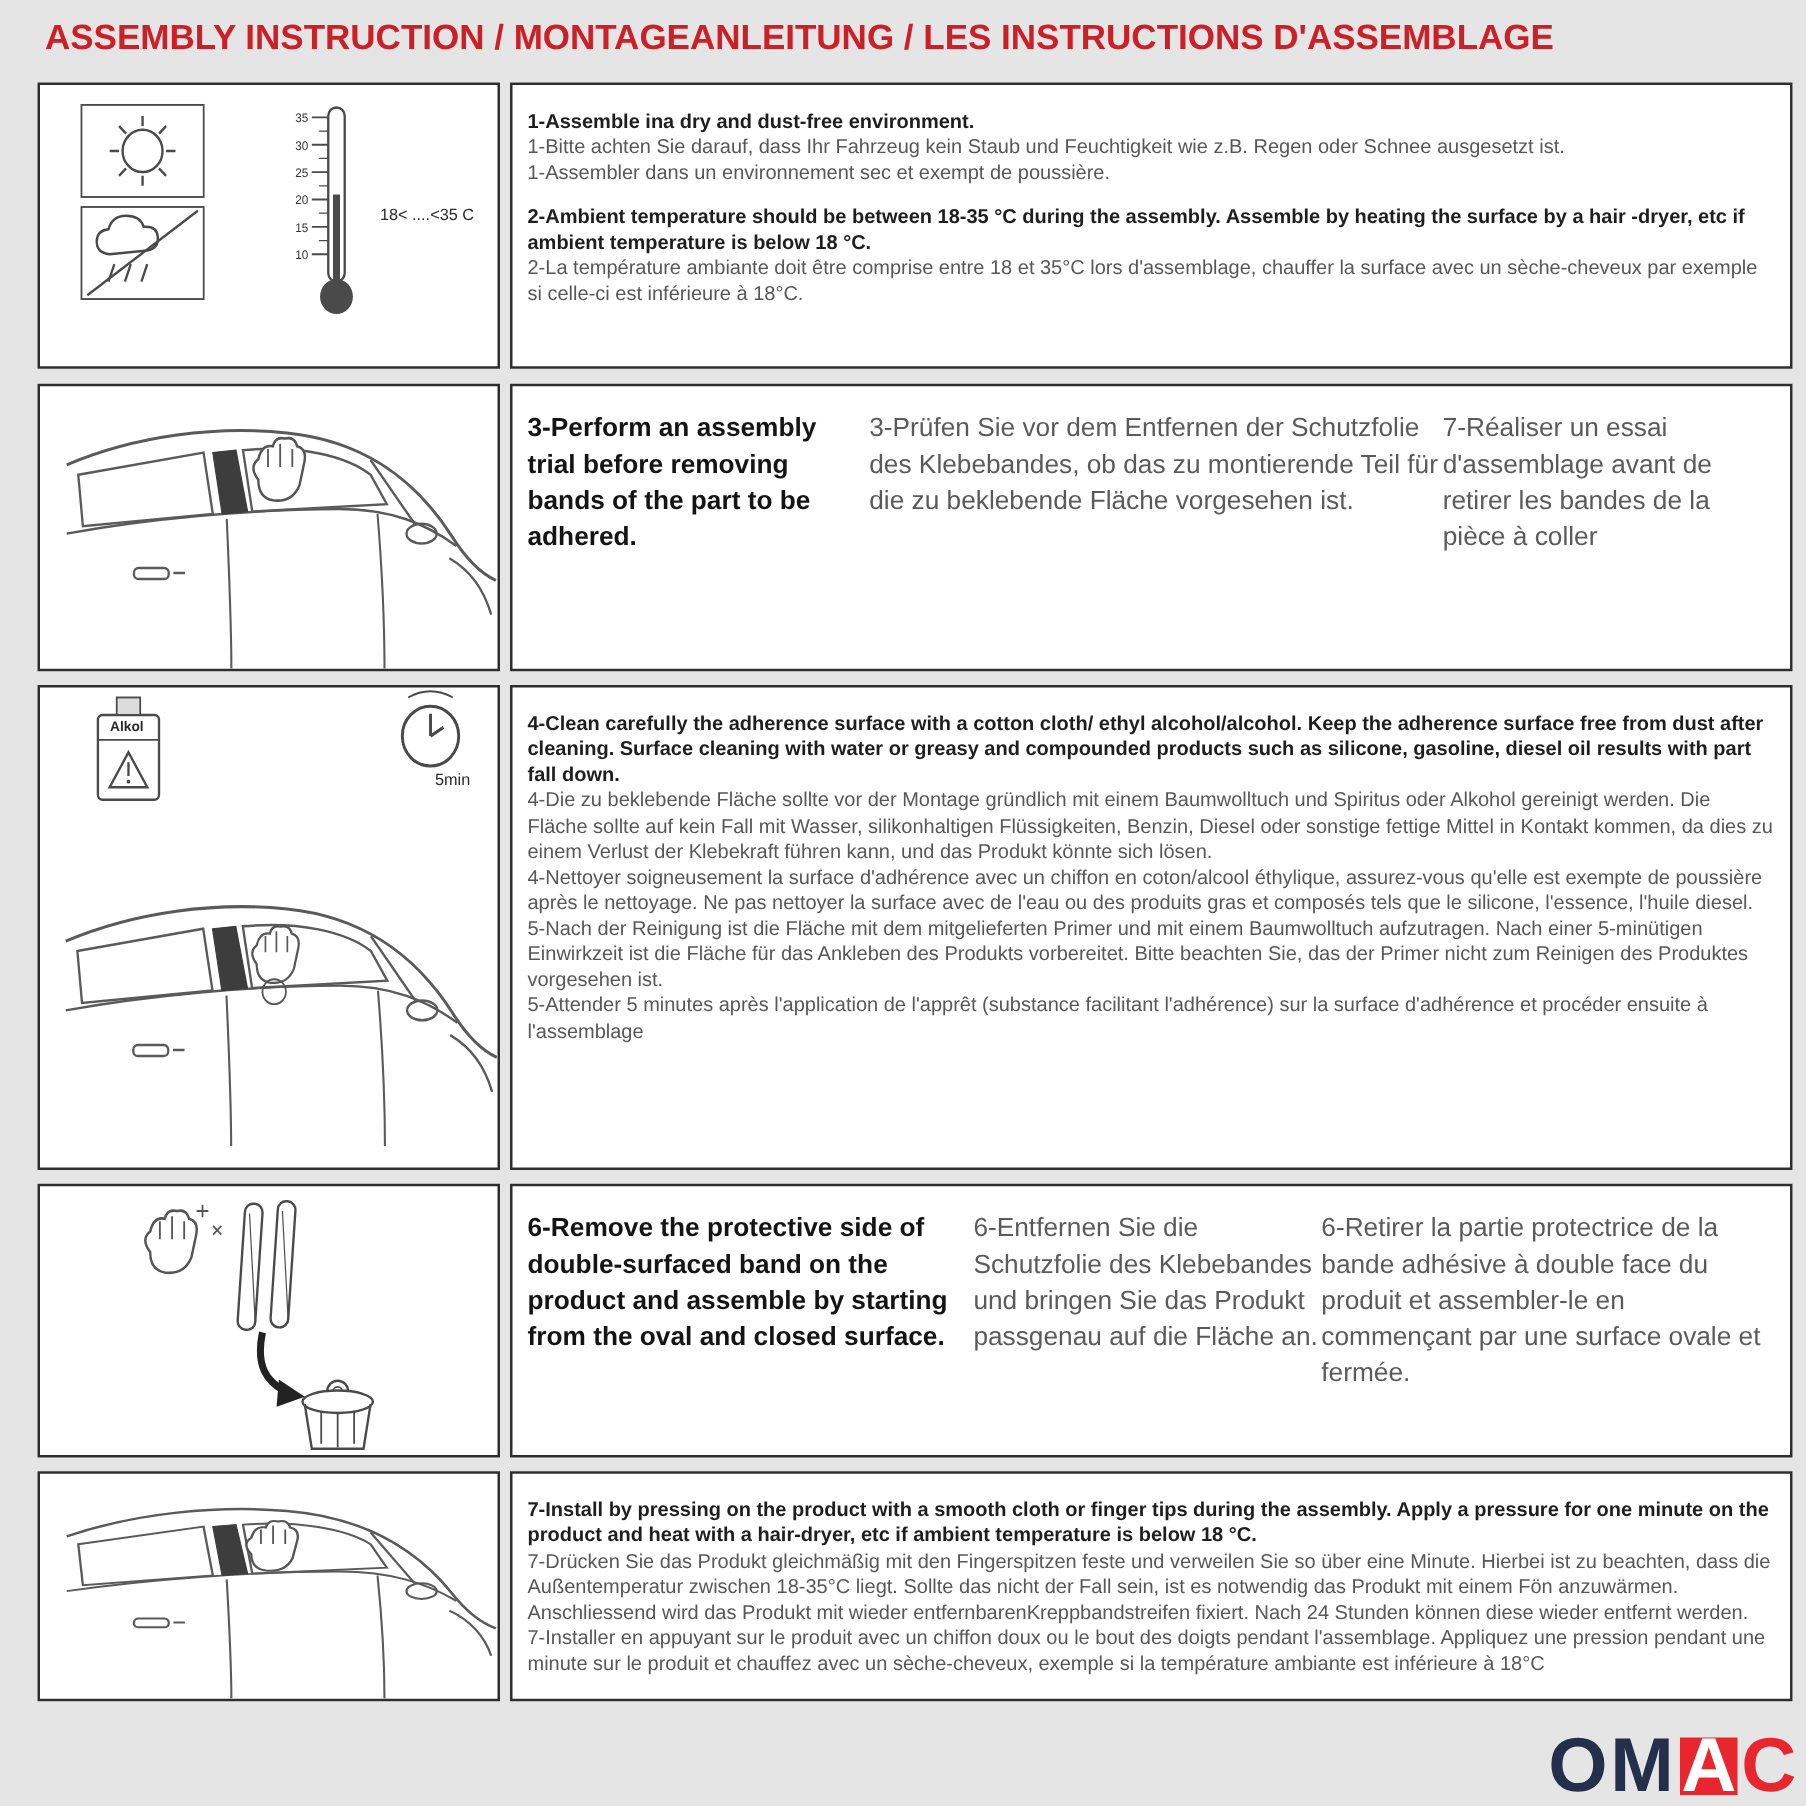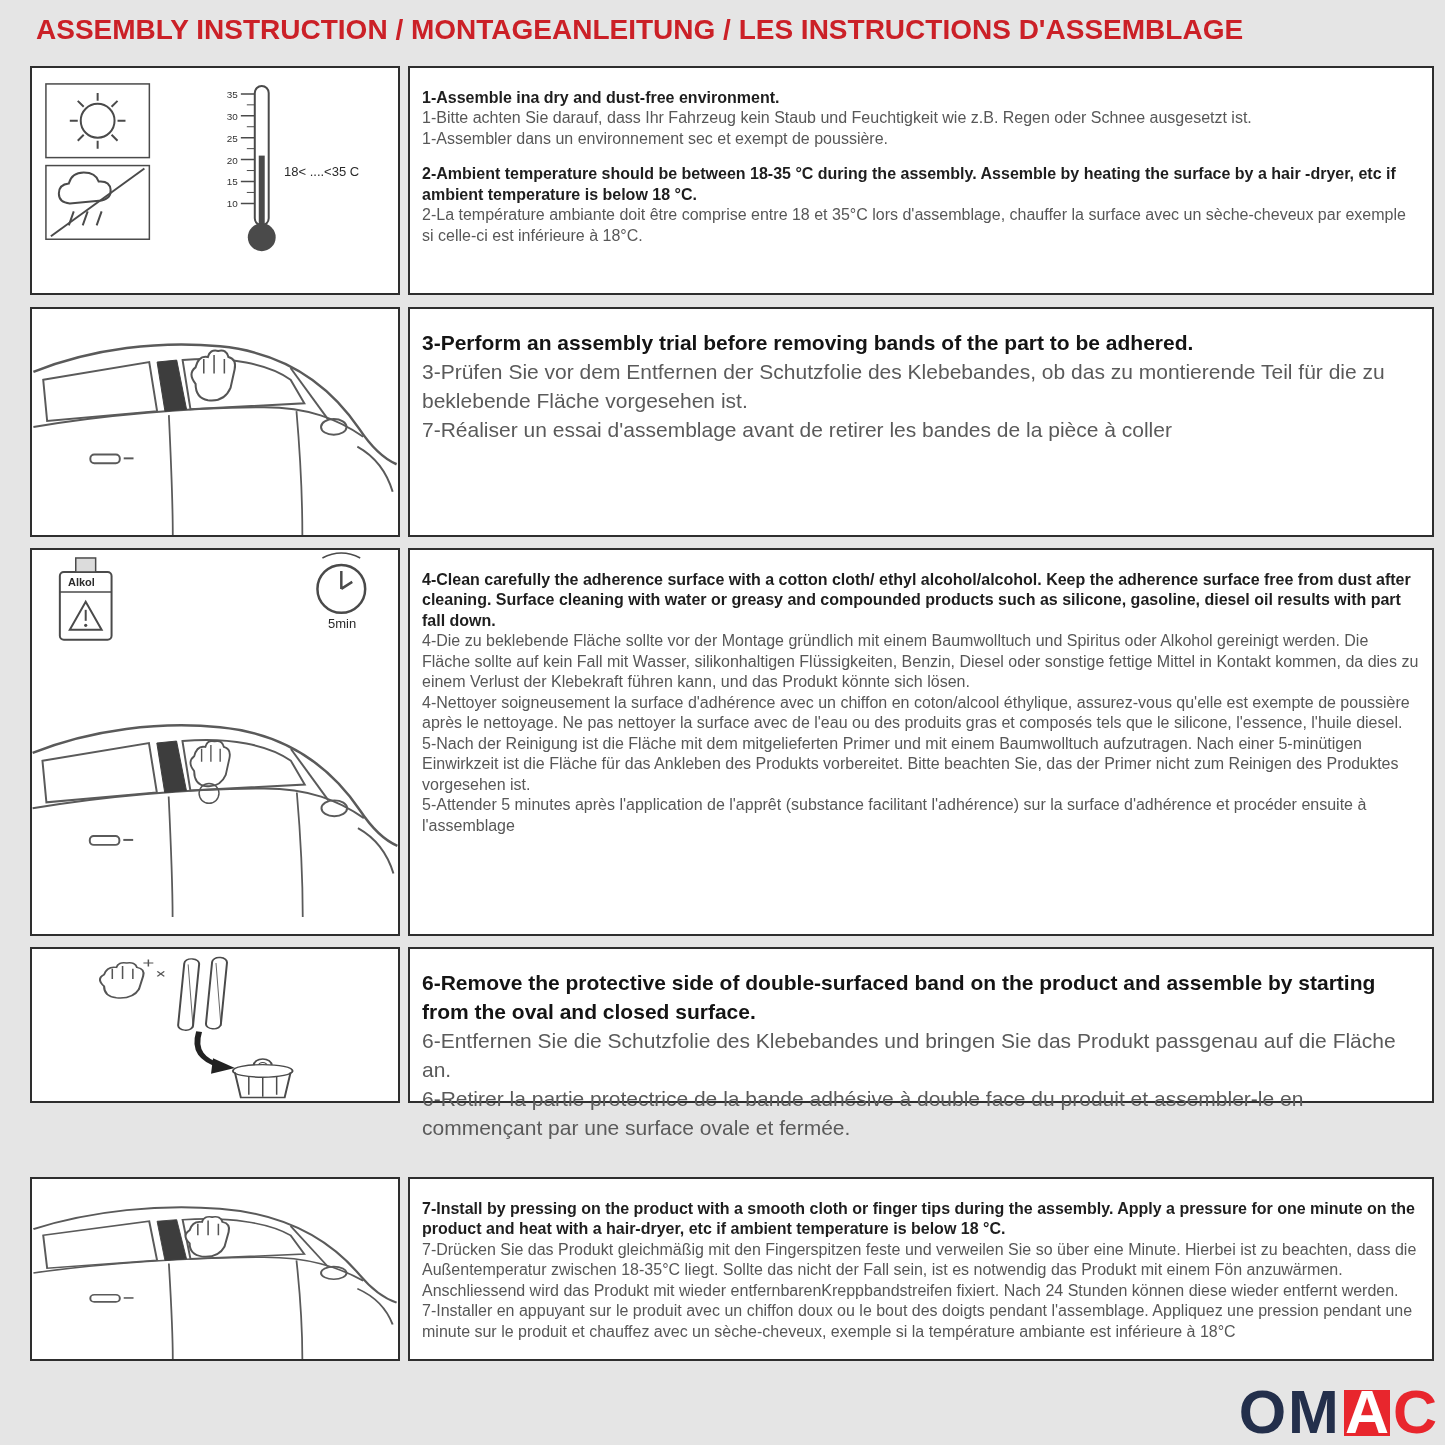--- a/index.html
+++ b/index.html
@@ -1,33 +1,33 @@
 <!DOCTYPE html>
 <html><head>
 <meta charset="utf-8">
 <style>
   html,body{margin:0;padding:0;background:#fff;}
   .page{position:relative;width:1445px;height:1445px;background:#e5e5e5;overflow:hidden;
         font-family:"Liberation Sans",sans-serif;}
   .title{position:absolute;left:36px;top:14px;font-size:28px;font-weight:bold;
          color:#cb2027;letter-spacing:0px;white-space:nowrap;}
-  .box{position:absolute;border:2px solid #2e2e2e;background:#fff;box-sizing:border-box;}
+  .box{position:absolute;border:2px solid #2e2e2e;background:#fff;box-sizing:border-box;padding-left:20px;}
   .figbox{left:30px;width:370px;}
   .textbox{left:408px;width:1026px;padding:20px 12px;}
   .r1{top:66px;height:229px;}
   .r2{top:307px;height:230px;}
   .r3{top:548px;height:388px;}
-  .r4{top:947px;height:156px;}
+  .r4{top:947px;height:219px;}
   .r5{top:1177px;height:184px;}
   .para{margin:0;font-size:16px;line-height:1.28;color:#575757;}
   .para.bold{font-weight:bold;color:#1e1e1e;}
   .gap{margin-top:15px;}
   .big .para{font-size:21px;line-height:1.38;color:#5a5a5a;}
   .big .para.bold{color:#141414;}
-  .center{display:flex;flex-direction:column;justify-content:flex-start;}
+  .center{display:flex;flex-direction:row;justify-content:flex-end;}
   .fig{position:relative;width:100%;height:100%;}
   .figsvg{position:absolute;left:0;top:0;width:100%;height:100%;}
   .fig-label{position:absolute;font-size:13px;color:#2a2a2a;white-space:nowrap;}
   .fig-label.small{font-size:11px;font-weight:bold;}
   .logo{position:absolute;right:8px;bottom:2px;display:flex;align-items:center;
         font-weight:bold;font-size:61px;line-height:1;}
   .logo-om{color:#232f4b;letter-spacing:2px;}
   .logo-a-box{width:46px;height:46px;background:#e8262d;display:flex;align-items:center;
               justify-content:center;margin:0 3px;}
   .logo-a{color:#ffffff;}

